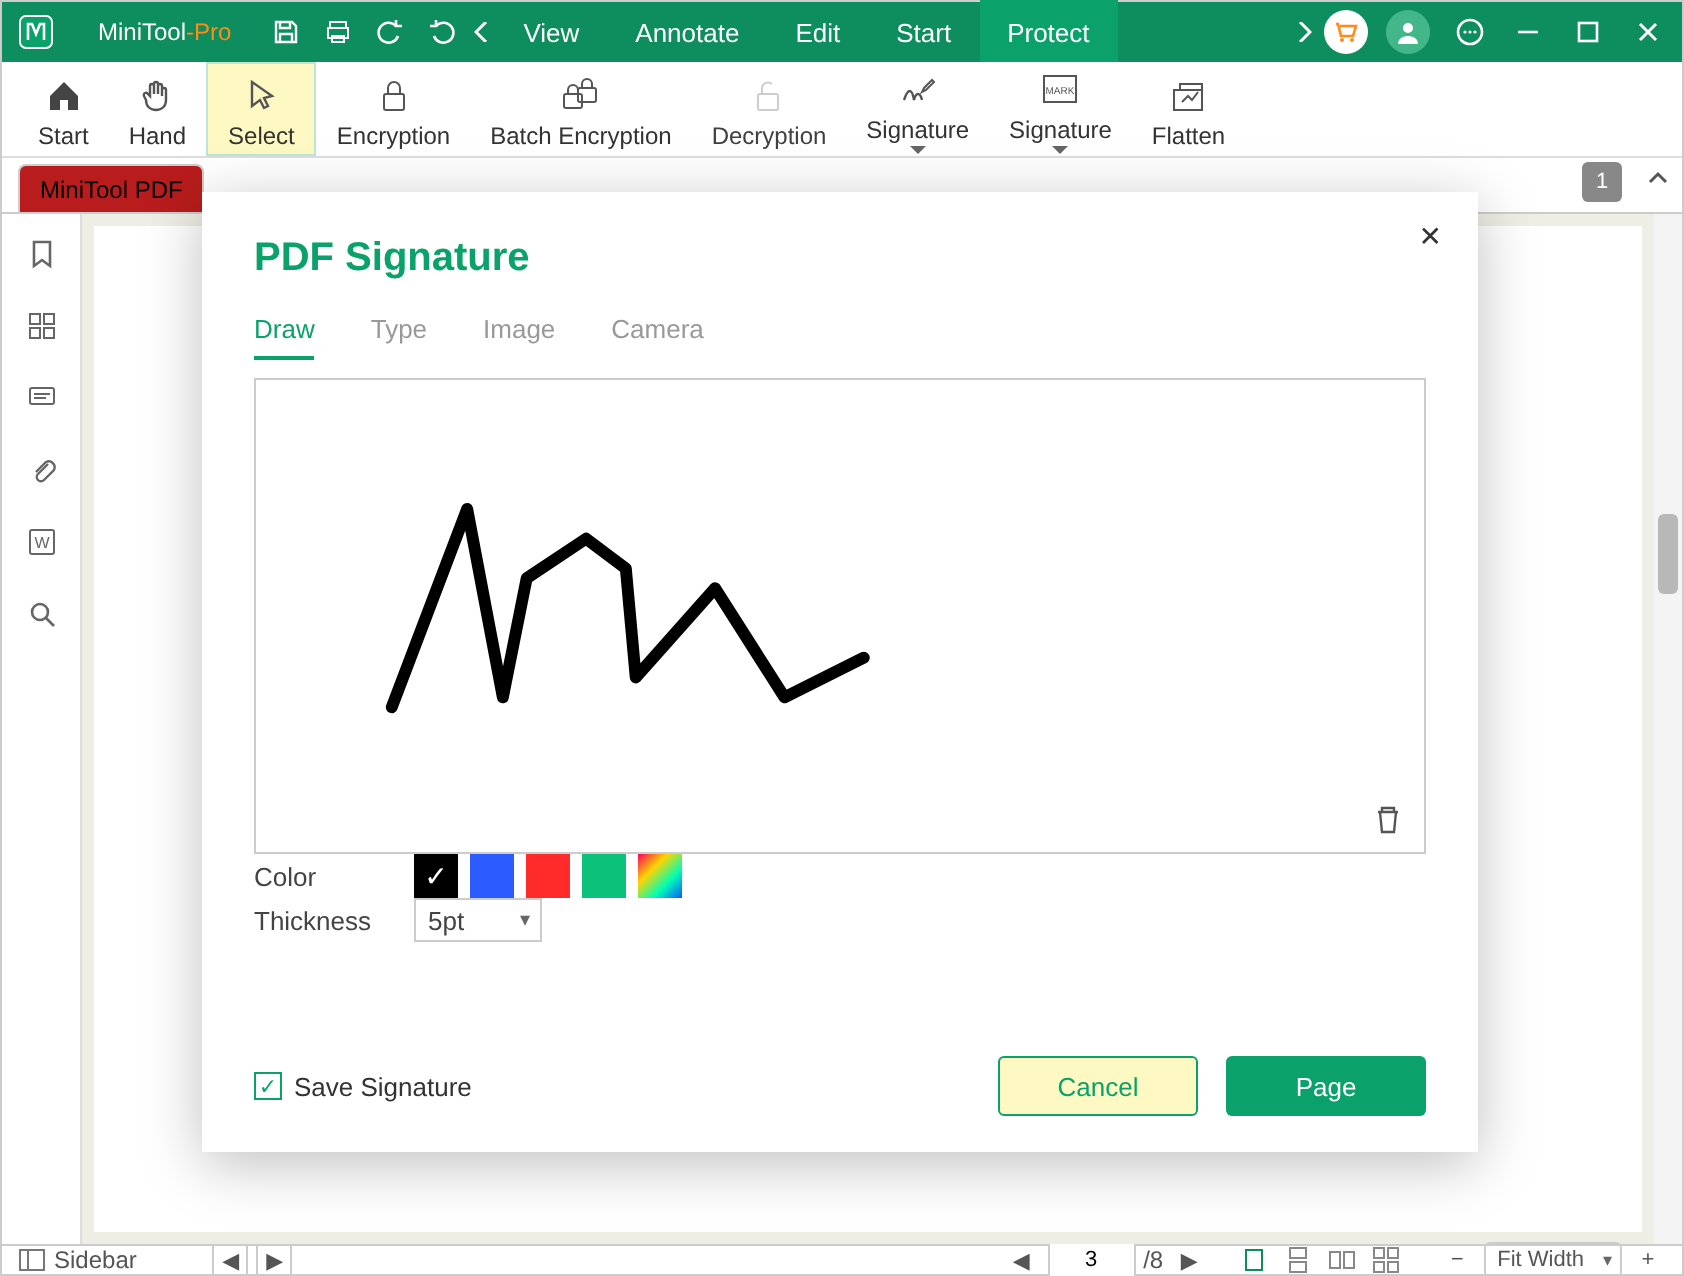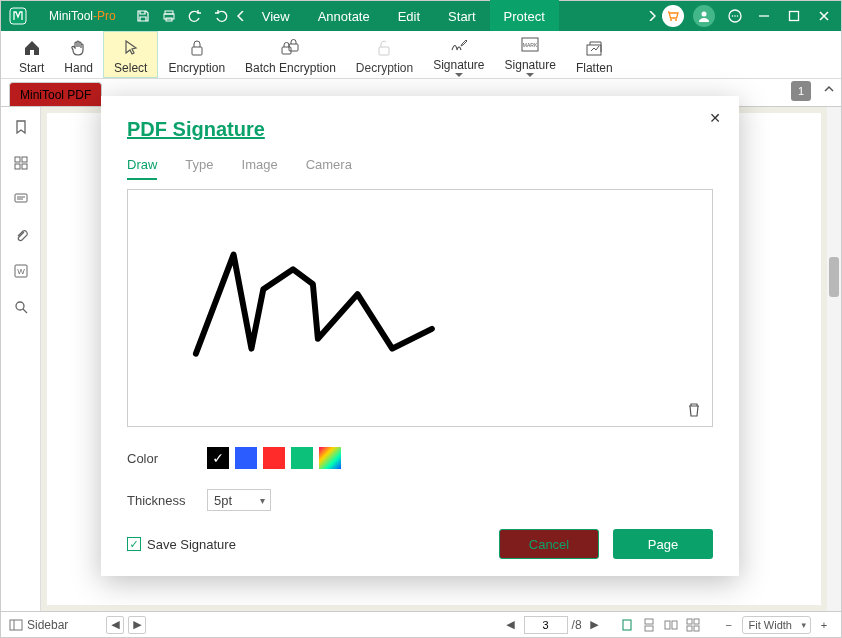--- a/index.html
+++ b/index.html
@@ -41,56 +41,56 @@
 
 .main { flex:1; display:flex; position: relative; background:#f0f0e8;}
 .left-sidebar { width:40px; background:#fff; border-right:1px solid #ddd; display:flex; flex-direction:column; align-items:center; padding-top:8px; gap:12px;}
 .left-sidebar .ls-icon { width:24px; height:24px; display:flex; align-items:center; justify-content:center; color:#666; cursor:pointer; }
 .doc-area { flex:1; background:#efeee4; position:relative; }
 .page { position:absolute; left:6px; top:6px; right:20px; bottom:6px; background:#fff; }
 .scroll-track { position:absolute; right:0; top:0; width:14px; bottom:0; background:#f4f4f4; }
 .scroll-thumb { position:absolute; right:2px; top:150px; width:10px; height:40px; background:#b8b8b8; border-radius:3px; }
 
 
-.statusbar { height:26px; border-top:1px solid #ccc; background:#fff; display:flex; align-items:center; font-size:12px; color:#555; padding:0 8px; gap:8px;}
+.statusbar { height:15px; border-top:1px solid #ccc; background:#fff; display:flex; align-items:center; font-size:12px; color:#555; padding:0 8px; gap:8px;}
 .statusbar .sb-group { display:flex; align-items:center; gap:4px;}
 .sb-icon { width:18px; height:18px; display:flex; align-items:center; justify-content:center; cursor:pointer; border:1px solid #ccc; border-radius:2px; font-size:11px; }
 .sb-icon.noborder { border:none; }
 .sb-input { width:44px; height:18px; border:1px solid #ccc; text-align:center; font-size:11px;}
 .sb-flex { flex:1; }
 .sb-view-icon { width:18px; height:18px; display:flex; align-items:center; justify-content:center; cursor:pointer; }
 .sb-view-icon.active svg rect, .sb-view-icon.active svg line { stroke:#0e8e5e !important; }
 .zoom-dd { border:1px solid #ccc; height:18px; padding:0 18px 0 6px; font-size:11px; display:flex; align-items:center; position:relative; border-radius:3px; cursor:pointer; }
 .zoom-dd:after { content:"▾"; position:absolute; right:4px; font-size:9px; color:#666; }
 
 
 .modal { position:absolute; left:100px; top:95px; width:638px; height:480px; background:#fff; box-shadow: 0 6px 28px rgba(0,0,0,0.25); display:flex; flex-direction:column; padding:22px 26px 18px; }
 .modal-close { position:absolute; top:14px; right:18px; cursor:pointer; color:#333; font-size:14px;}
-.modal-title { color:#0aa26a; font-size:20px; font-weight:600; margin-bottom:16px;text-decoration:underline; }
+.modal-title { color:#0aa26a; font-size:20px; font-weight:600; margin-bottom:16px; }
 .modal-tabs { display:flex; gap:28px; border-bottom:1px solid transparent; margin-bottom:8px;}
 .modal-tab { font-size:13px; color:#999; padding-bottom:6px; cursor:pointer; }
 .modal-tab.active { color:#0aa26a; border-bottom:2px solid #0aa26a; }
 .canvas { border:1px solid #ccc; height:238px; position:relative; background:#fff; }
 .trash { position:absolute; bottom:8px; right:10px; color:#555; cursor:pointer; }
-.opt-row { display:flex; align-items:center; margin-top:20px; font-size:13px; color:#444; }
+.opt-row { display:flex; align-items:center; margin-top:0; font-size:13px; color:#444; }
 .opt-label { width:80px; }
 .swatch { width:22px; height:22px; margin-right:6px; cursor:pointer; display:flex; align-items:center; justify-content:center; }
 .swatch.black { background:#000; }
 .swatch.blue { background:#2a5cff; }
 .swatch.red { background:#ff2a2a; }
 .swatch.green { background:#0cc17a; }
 .swatch.rainbow { background: linear-gradient(135deg, #ff005c, #ffd400, #00ffb3, #005cff); }
 .swatch .check { color:#fff; font-size:14px; }
 .thickness-dd { border:1px solid #ccc; width:64px; height:22px; display:flex; align-items:center; padding:0 6px; font-size:13px; position:relative; cursor:pointer; }
 .thickness-dd:after { content:"▾"; position:absolute; right:5px; font-size:10px; color:#666; }
 .modal-footer { margin-top:auto; display:flex; align-items:center; padding-top:18px;}
 .save-sig { display:flex; align-items:center; gap:6px; font-size:13px; color:#333; }
 .save-sig .chk { width:14px; height:14px; border:1px solid #0aa26a; display:flex; align-items:center; justify-content:center; color:#0aa26a; font-size:11px;}
 .modal-btn { width:100px; height:30px; border-radius:3px; display:flex; align-items:center; justify-content:center; font-size:13px; cursor:pointer; margin-left:14px;}
-.modal-btn.cancel { border:1px solid #0aa26a; color:#0aa26a; background:#7f1d1d; }
+.modal-btn.cancel { border:1px solid #0aa26a; color:#0aa26a; background:#fef9c3; }
 .modal-btn.apply { background:#0aa26a; color:#fff; }
 .footer-spacer { flex:1; }
 
 svg { display:block; }
 </style>
 </head>
 <body>
 
 <div class="app">
 

